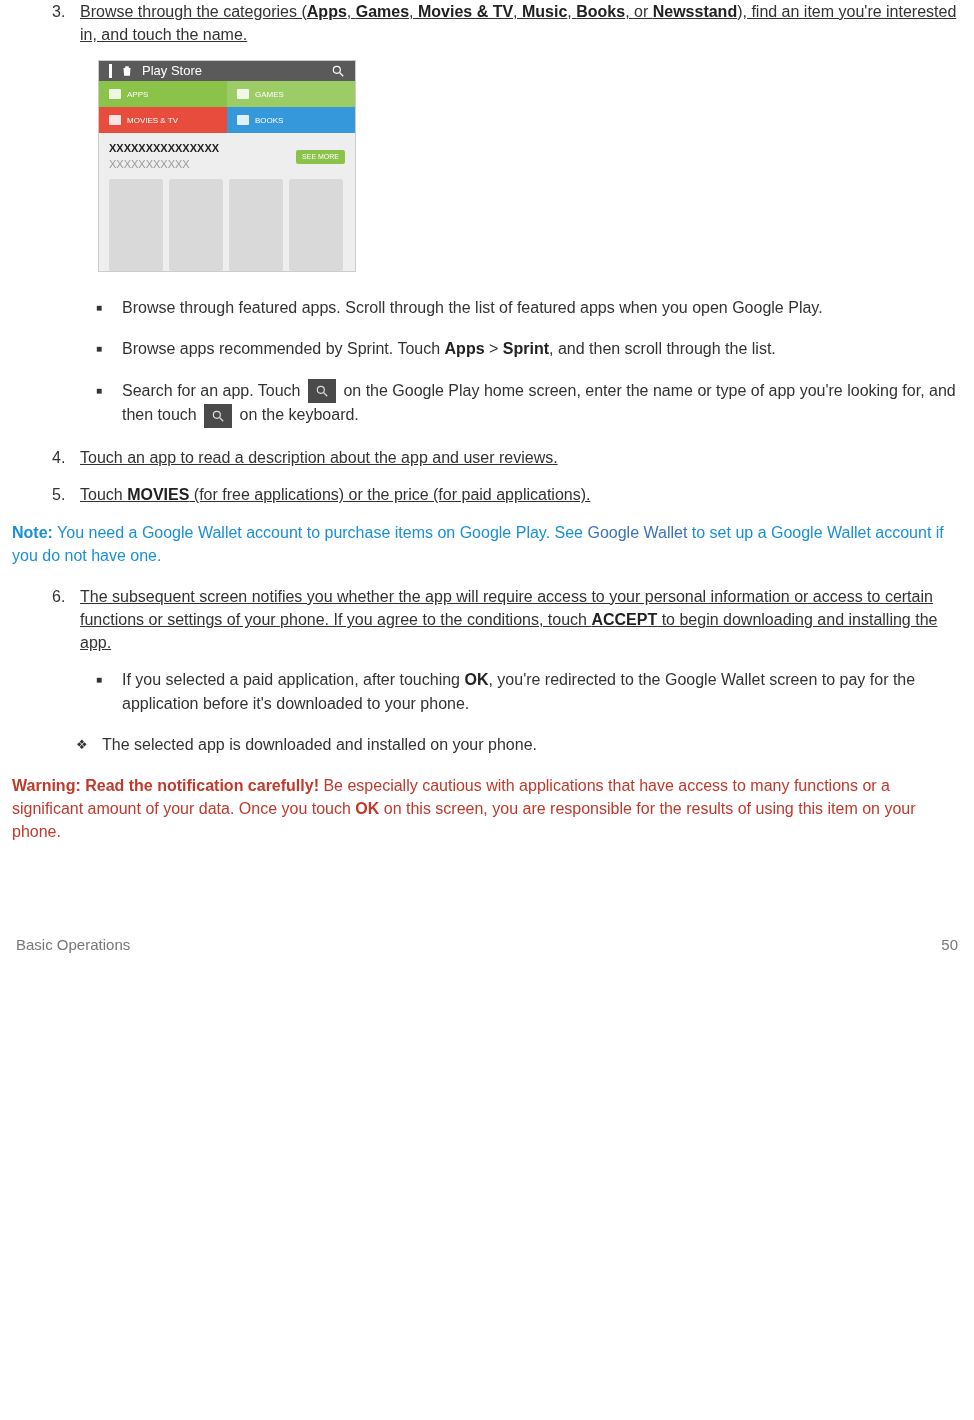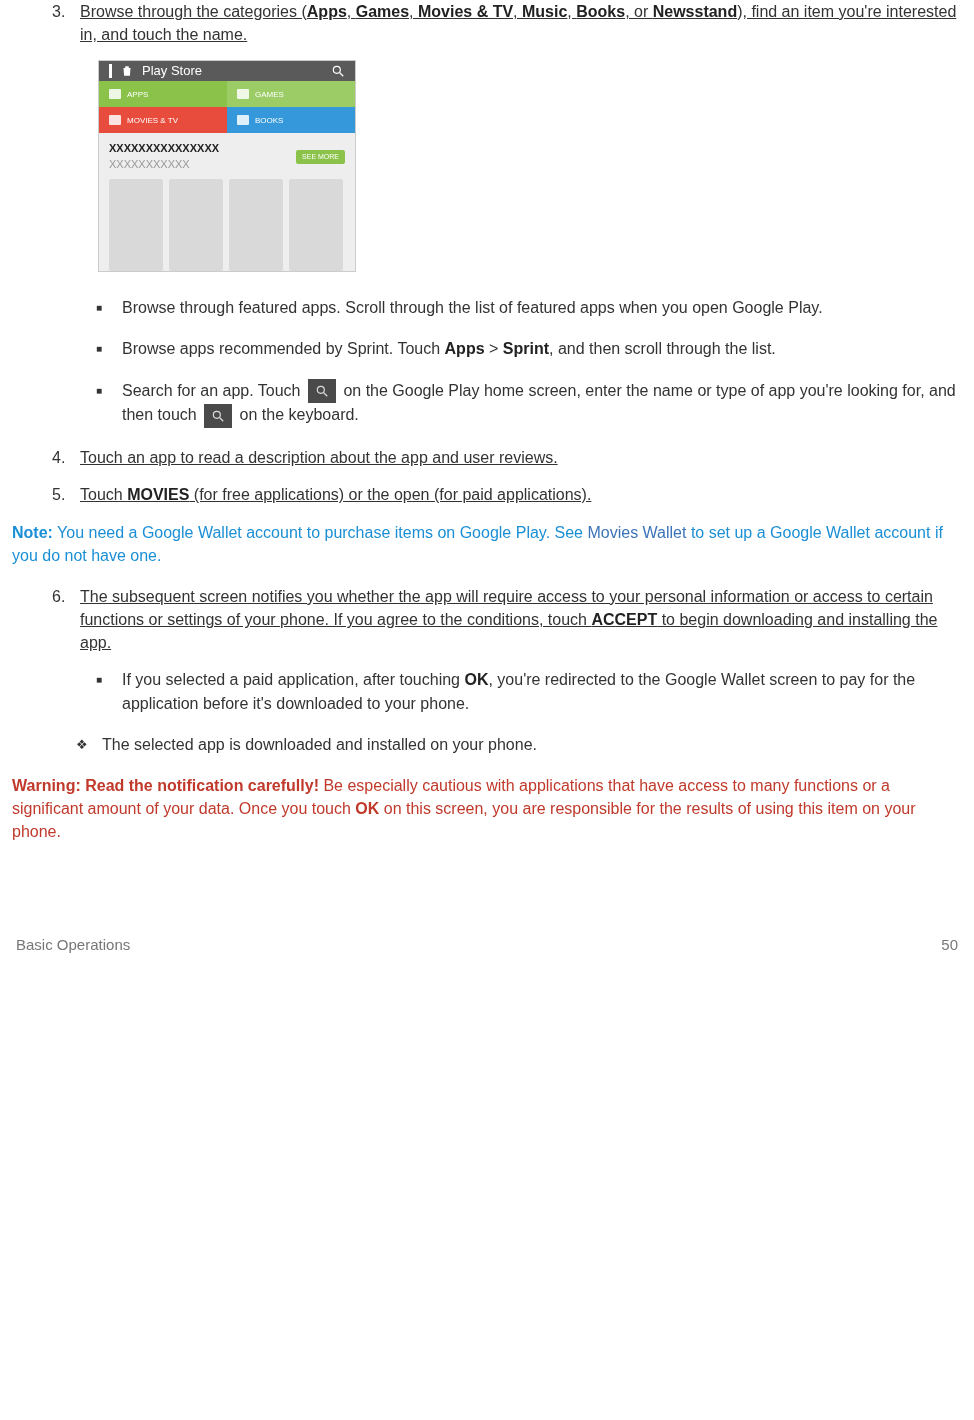--- a/index.html
+++ b/index.html
@@ -155,26 +155,26 @@
 </div>
 
 <div class="ol-item">
   <div class="ol-num">4.</div>
   <div class="ol-text">Touch an app to read a description about the app and user reviews.</div>
 </div>
 
 <div class="ol-item">
   <div class="ol-num">5.</div>
   <div class="ol-text">
-    <span>Touch </span><b>MOVIES</b><span> (for free applications) or the open (for paid applications).</span>
+    <span>Touch </span><b>MOVIES</b><span> (for free applications) or the price (for paid applications).</span>
   </div>
 </div>
 
 <div class="note">
-  <span class="label">Note:</span><span> You need a Google Wallet account to purchase items on Google Play. See </span><span class="link">Movies Wallet</span><span> to set up a Google Wallet account if you do not have one.</span>
+  <span class="label">Note:</span><span> You need a Google Wallet account to purchase items on Google Play. See </span><span class="link">Google Wallet</span><span> to set up a Google Wallet account if you do not have one.</span>
 </div>
 
 <div class="ol-item">
   <div class="ol-num">6.</div>
   <div class="ol-text">
     <span>The subsequent screen notifies you whether the app will require access to your personal information or access to certain functions or settings of your phone. If you agree to the conditions, touch </span><b>ACCEPT</b><span> to begin downloading and installing the app.</span>
   </div>
 </div>
 
 <div class="ul-item">

